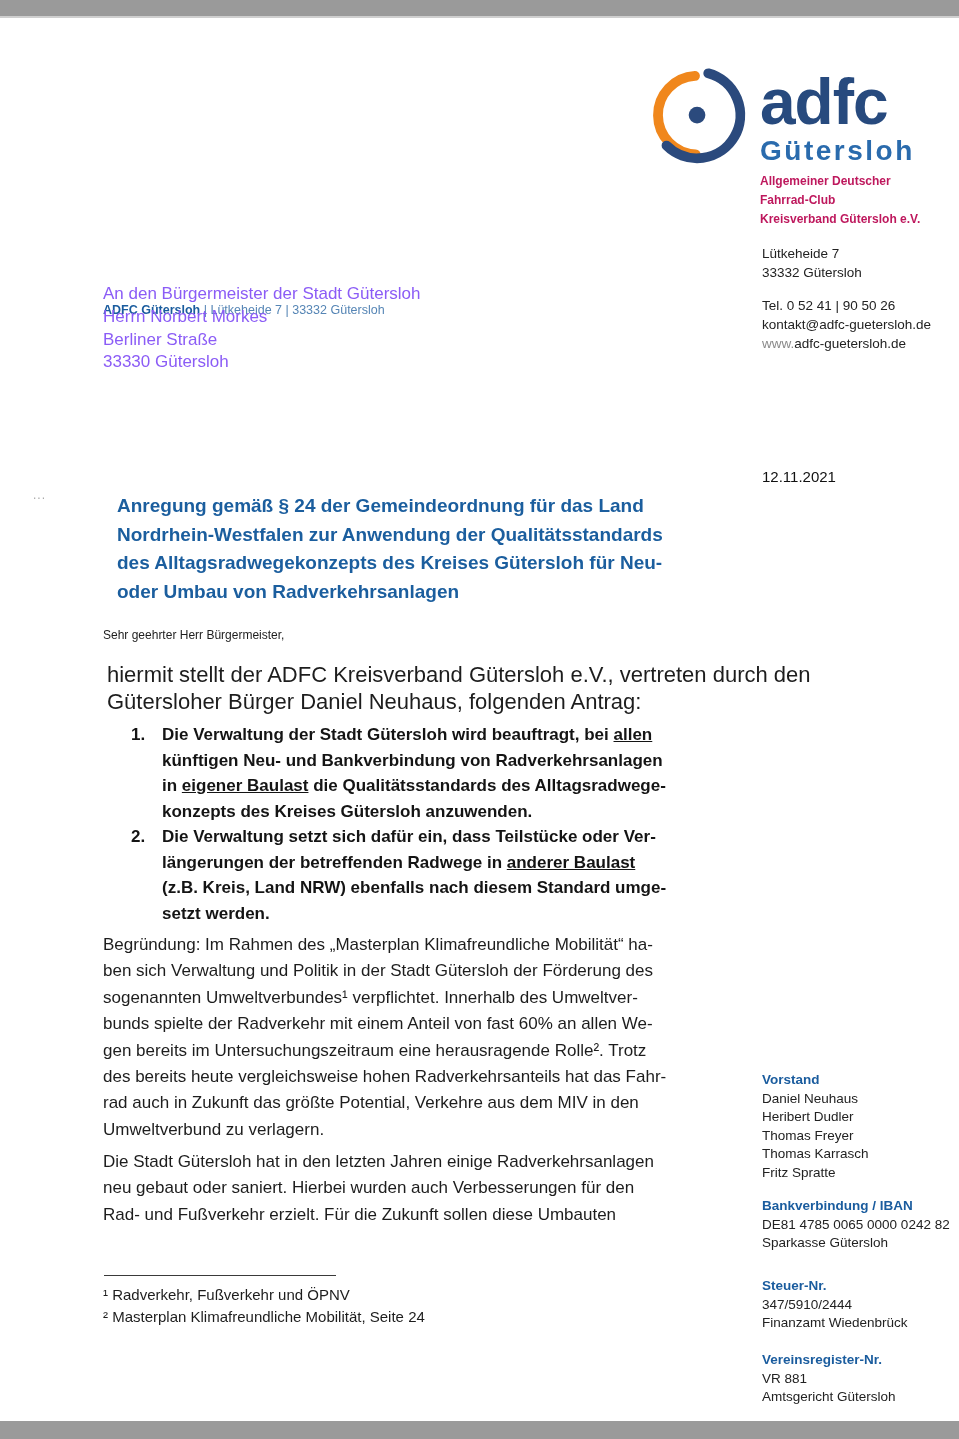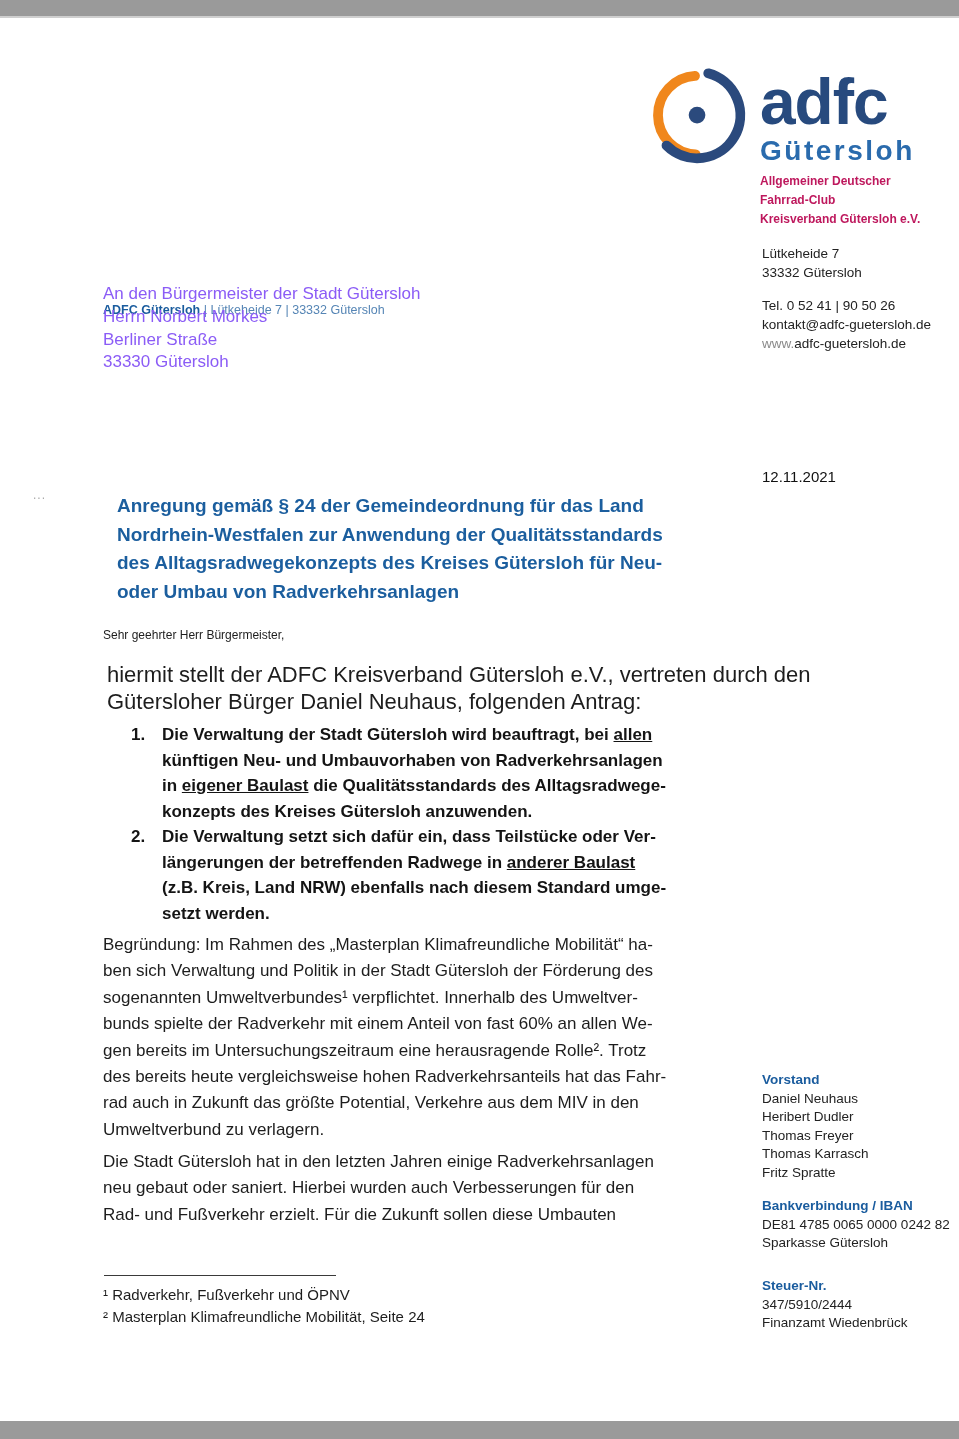--- a/index.html
+++ b/index.html
@@ -77,21 +77,21 @@
 
   <div class="fold">...</div>
   <div class="date">12.11.2021</div>
 
   <h1 class="title">Anregung gemäß § 24 der Gemeindeordnung für das Land<br>Nordrhein-Westfalen zur Anwendung der Qualitätsstandards<br>des Alltagsradwegekonzepts des Kreises Gütersloh für Neu-<br>oder Umbau von Radverkehrsanlagen</h1>
   <div class="salutation">Sehr geehrter Herr Bürgermeister,</div>
   <div class="intro">hiermit stellt der ADFC Kreisverband Gütersloh e.V., vertreten durch den<br>Gütersloher Bürger Daniel Neuhaus, folgenden Antrag:</div>
 
   <div class="list-item" style="top:722px">
     <div class="num">1.</div>
-    <div class="li-text"><span>Die Verwaltung der Stadt Gütersloh wird beauftragt, bei </span><span class="u">allen</span><br><span>künftigen Neu- und Umbauvorhaben von Radverkehrsanlagen</span><br><span>in </span><span class="u">eigener Baulast</span><span> die Qualitätsstandards des Alltagsradwege-</span><br><span>konzepts des Kreises Gütersloh anzuwenden.</span></div>
+    <div class="li-text"><span>Die Verwaltung der Stadt Gütersloh wird beauftragt, bei </span><span class="u">allen</span><br><span>künftigen Neu- und Bankverbindung von Radverkehrsanlagen</span><br><span>in </span><span class="u">eigener Baulast</span><span> die Qualitätsstandards des Alltagsradwege-</span><br><span>konzepts des Kreises Gütersloh anzuwenden.</span></div>
   </div>
   <div class="list-item" style="top:824px">
     <div class="num">2.</div>
     <div class="li-text"><span>Die Verwaltung setzt sich dafür ein, dass Teilstücke oder Ver-</span><br><span>längerungen der betreffenden Radwege in </span><span class="u">anderer Baulast </span><br><span>(z.B. Kreis, Land NRW) ebenfalls nach diesem Standard umge-</span><br><span>setzt werden.</span></div>
   </div>
 
   <div class="para" style="top:932px">Begründung: Im Rahmen des „Masterplan Klimafreundliche Mobilität“ ha-<br>ben sich Verwaltung und Politik in der Stadt Gütersloh der Förderung des<br>sogenannten Umweltverbundes¹ verpflichtet. Innerhalb des Umweltver-<br>bunds spielte der Radverkehr mit einem Anteil von fast 60% an allen We-<br>gen bereits im Untersuchungszeitraum eine herausragende Rolle². Trotz<br>des bereits heute vergleichsweise hohen Radverkehrsanteils hat das Fahr-<br>rad auch in Zukunft das größte Potential, Verkehre aus dem MIV in den<br>Umweltverbund zu verlagern.</div>
   <div class="para" style="top:1149px">Die Stadt Gütersloh hat in den letzten Jahren einige Radverkehrsanlagen<br>neu gebaut oder saniert. Hierbei wurden auch Verbesserungen für den<br>Rad- und Fußverkehr erzielt. Für die Zukunft sollen diese Umbauten</div>
 
   <div class="fn-rule"></div>
@@ -103,14 +103,18 @@
     <div>Daniel Neuhaus<br>Heribert Dudler<br>Thomas Freyer<br>Thomas Karrasch<br>Fritz Spratte</div>
   </div>
   <div class="side-sec" style="top:1197px">
     <div class="side-h">Bankverbindung / IBAN</div>
     <div>DE81 4785 0065 0000 0242 82<br>Sparkasse Gütersloh</div>
   </div>
   <div class="side-sec" style="top:1277px">
     <div class="side-h">Steuer-Nr.</div>
     <div>347/5910/2444<br>Finanzamt Wiedenbrück</div>
   </div>
+  <div class="side-sec" style="top:1351px">
+    <div class="side-h">Vereinsregister-Nr.</div>
+    <div>VR 881<br>Amtsgericht Gütersloh</div>
+  </div>
 
 </div>
 
 </body></html>

